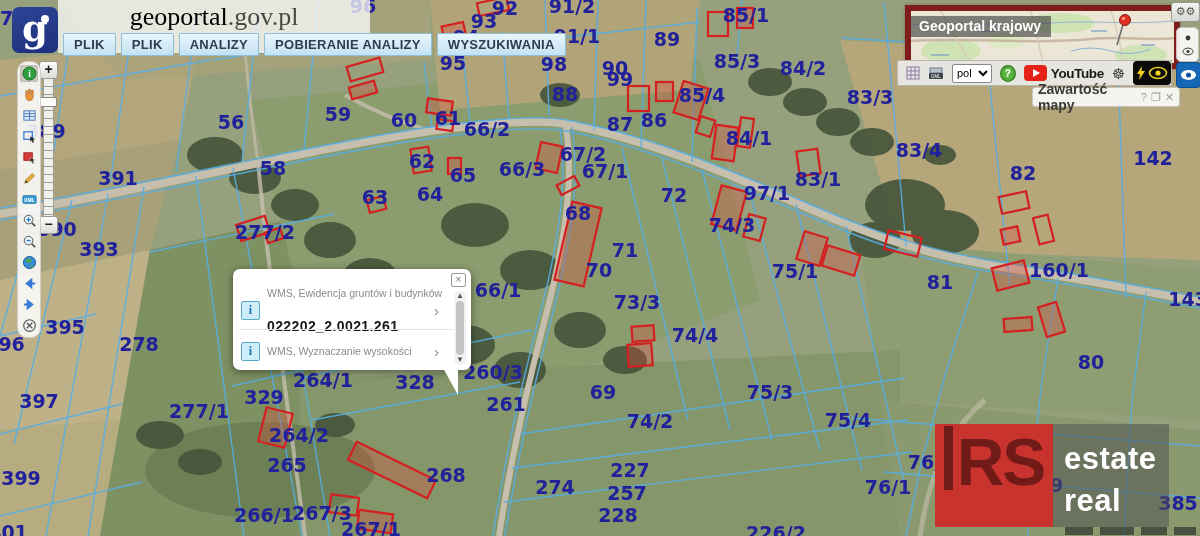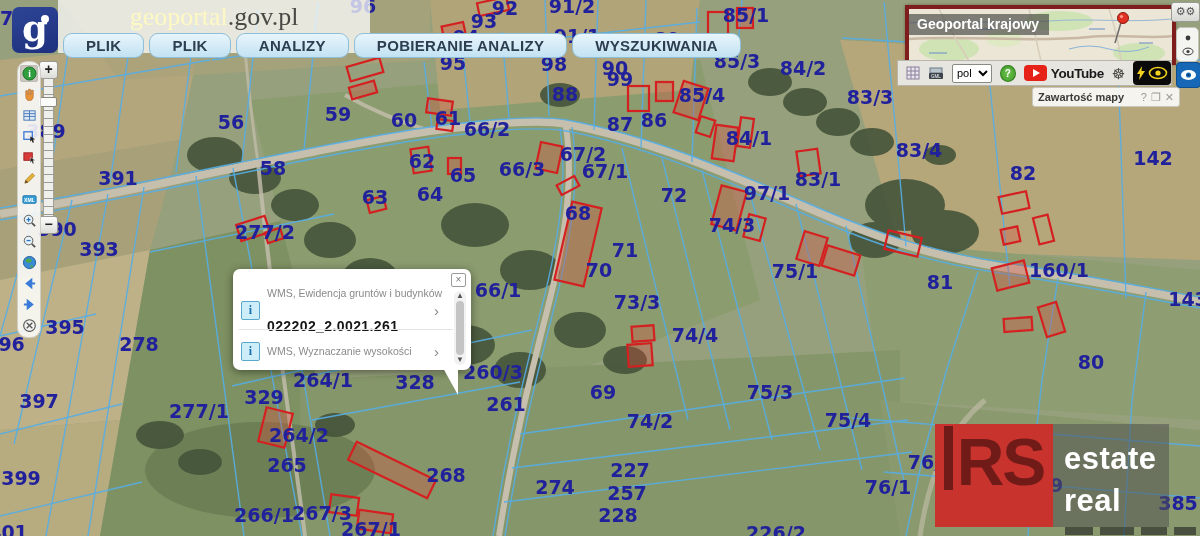--- a/index.html
+++ b/index.html
@@ -12,27 +12,27 @@
       background:rgba(255,255,255,.74);z-index:20;}
   .logo{position:absolute;left:12px;top:7px;width:46px;height:46px;border-radius:7px;
       background:linear-gradient(160deg,#2d4596,#1e2f7e);z-index:21;
       display:flex;align-items:center;justify-content:center;}
   .logo .g{color:#fff;font-family:"DejaVu Serif",serif;font-size:37px;font-weight:bold;
       line-height:1;margin-top:-4px;}
   .logo .dot{position:absolute;right:9px;top:8px;width:8px;height:8px;border-radius:50%;
       background:#fff;}
   .site-title{position:absolute;left:58px;top:2px;width:312px;text-align:center;
       font-family:"Liberation Serif",serif;font-size:26px;z-index:21;}
-  .site-title .t1{color:#fef9c3;}
-  .site-title .t2{color:#fef9c3;}
+  .site-title .t1{color:#000000;}
+  .site-title .t2{color:#000000;}
   .site-title .t3{color:#4a4a44;}
   .menu{position:absolute;left:63px;top:33px;display:flex;gap:5px;z-index:22;}
-  .menu button{font-family:"Liberation Sans",sans-serif;font-size:15px;font-weight:bold;
+  .menu button{font-family:"Liberation Sans",sans-serif;font-size:13px;font-weight:bold;
       color:#2c3e50;background:linear-gradient(#e8f5fc,#c2e2f2);
-      border:1px solid #8fbfd8;border-radius:9px;padding:3px 22px;cursor:pointer;letter-spacing:.3px;}
+      border:1px solid #8fbfd8;border-radius:1px;padding:3px 10px;cursor:pointer;letter-spacing:.3px;}
 
   
   .ltoolbar{position:absolute;left:17px;top:61px;width:22px;z-index:20;
       background:rgba(252,252,250,.88);border:1px solid #d0cdc6;border-radius:10px;
       display:flex;flex-direction:column;align-items:center;padding:3px 0;gap:4px;}
   .ltoolbar .tbtn{width:18px;height:17px;display:flex;align-items:center;justify-content:center;
       cursor:pointer;border-radius:3px;}
   .ltoolbar .tbtn.active{background:#cdc9c0;box-shadow:inset 0 0 2px #999;}
 
   
@@ -66,21 +66,21 @@
   .pscroll{position:absolute;right:5px;top:22px;width:12px;height:72px;background:#f2f2f2;
       border-radius:6px;display:flex;flex-direction:column;align-items:center;
       justify-content:space-between;padding:1px 0;cursor:pointer;}
   .pscroll .arr{font-size:8px;color:#555;line-height:8px;}
   .pscroll .thumb{width:8px;flex:1;margin:1px 0;background:#c4c4c4;border-radius:4px;}
   .ptail{position:absolute;left:210px;top:99px;width:0;height:0;
       border-top:27px solid #fff;border-left:15px solid transparent;}
 
   
   .overview{position:absolute;left:905px;top:5px;width:263px;height:52px;z-index:20;
-      border:4px solid #7f1d1d;box-shadow:0 0 3px rgba(0,0,0,.3);cursor:pointer;overflow:hidden;}
+      border:6px solid #7f1d1d;box-shadow:0 0 3px rgba(0,0,0,.3);cursor:pointer;overflow:hidden;}
   .ovlabel{position:absolute;left:0;top:5px;padding:2px 10px 3px 8px;background:rgba(60,60,58,.62);
       color:#fff;font-size:14px;font-weight:bold;z-index:2;}
   .gears-btn{position:absolute;left:1171px;top:2px;width:27px;height:18px;z-index:21;
       background:linear-gradient(#f4f4f2,#d8d8d4);border:1px solid #9a9a94;border-radius:3px;
       color:#555;font-size:11px;line-height:16px;text-align:center;cursor:pointer;}
   .mini-panel{position:absolute;left:1176px;top:27px;width:21px;height:33px;z-index:21;
       background:rgba(252,252,250,.92);border:1px solid #c5c2ba;border-radius:5px;
       display:flex;flex-direction:column;align-items:center;justify-content:space-evenly;cursor:pointer;}
   .rstrip{position:absolute;left:897px;top:60px;width:275px;height:26px;z-index:20;
       background:#e7e5df;border:1px solid #b8b5ac;display:flex;align-items:center;gap:8px;
@@ -98,21 +98,21 @@
   .yt .yttxt{font-size:13.5px;font-weight:bold;color:#1a1a1a;letter-spacing:-.4px;}
   .wheel{color:#4a4a46;font-size:15px;cursor:pointer;line-height:1;}
   .contrast-btn{width:40px;height:24px;background:#0a0a0a;border-radius:4px;display:flex;
       align-items:center;justify-content:center;gap:2px;cursor:pointer;}
   .eye-btn{position:absolute;left:1176px;top:62px;width:23px;height:24px;background:#1668b6;
       border:1px solid #0c4f90;border-radius:4px;z-index:21;display:flex;align-items:center;
       justify-content:center;cursor:pointer;}
   .mapcontents{position:absolute;left:1032px;top:87px;width:148px;height:20px;z-index:20;
       background:rgba(250,250,248,.93);border:1px solid #c8c5bc;border-radius:3px;
       display:flex;align-items:center;padding:0 5px;box-sizing:border-box;}
-  .mapcontents .mct{font-size:11px;font-weight:bold;color:#3a3a38;flex:1;}
+  .mapcontents .mct{font-size:14px;font-weight:bold;color:#3a3a38;flex:1;}
   .mapcontents .mcic{color:#9a9a94;font-size:11px;margin-left:4px;cursor:pointer;}
 
   
   .wm-red{position:absolute;left:935px;top:424px;width:118px;height:103px;background:#c9332e;
       z-index:15;display:flex;justify-content:center;}
   .wm-red .bar{width:9px;height:64px;background:rgba(40,8,10,.55);margin-right:4px;margin-top:2px;}
   .wm-red .rs{font-size:66px;font-weight:bold;color:rgba(40,8,10,.55);letter-spacing:-2px;
       font-family:"Liberation Sans",sans-serif;}
   .wm-gray{position:absolute;left:1053px;top:424px;width:116px;height:103px;
       background:rgba(82,82,82,.55);z-index:15;color:#fff;font-size:31px;font-weight:bold;

